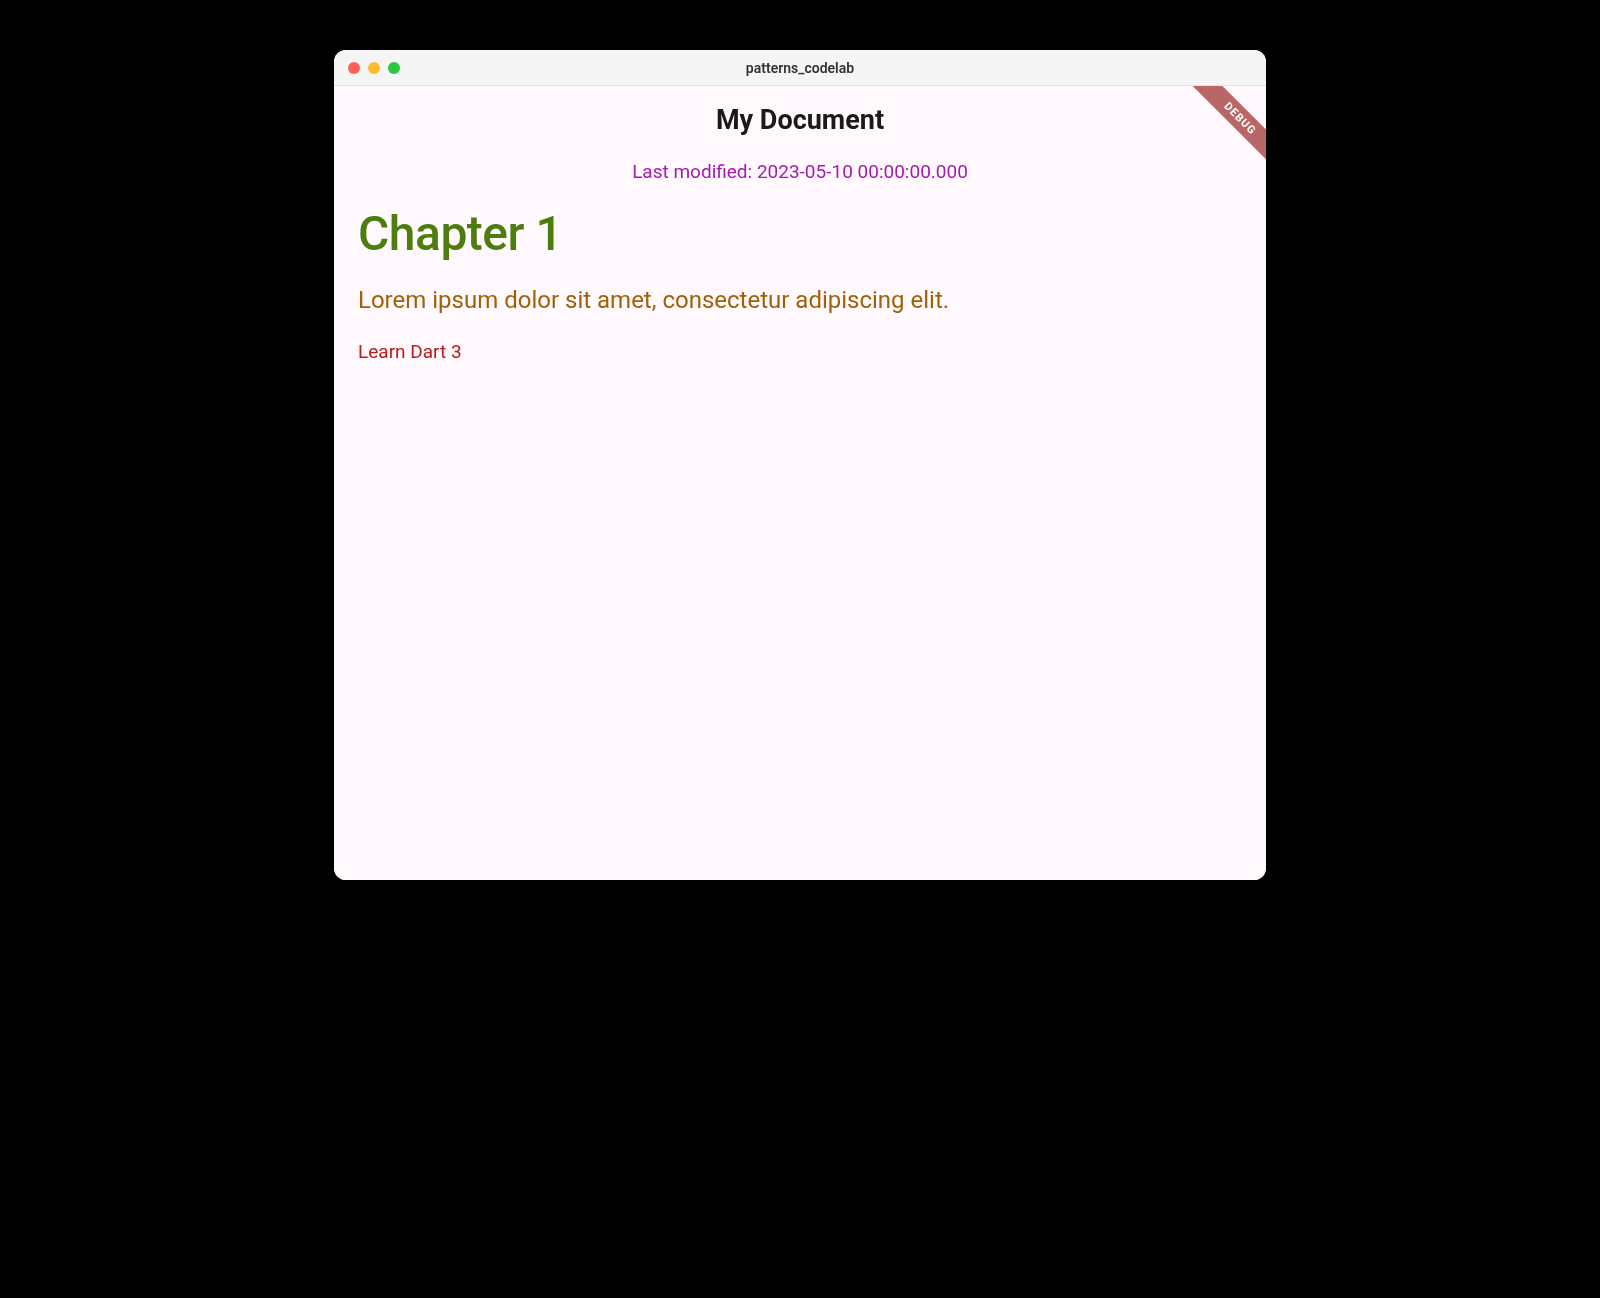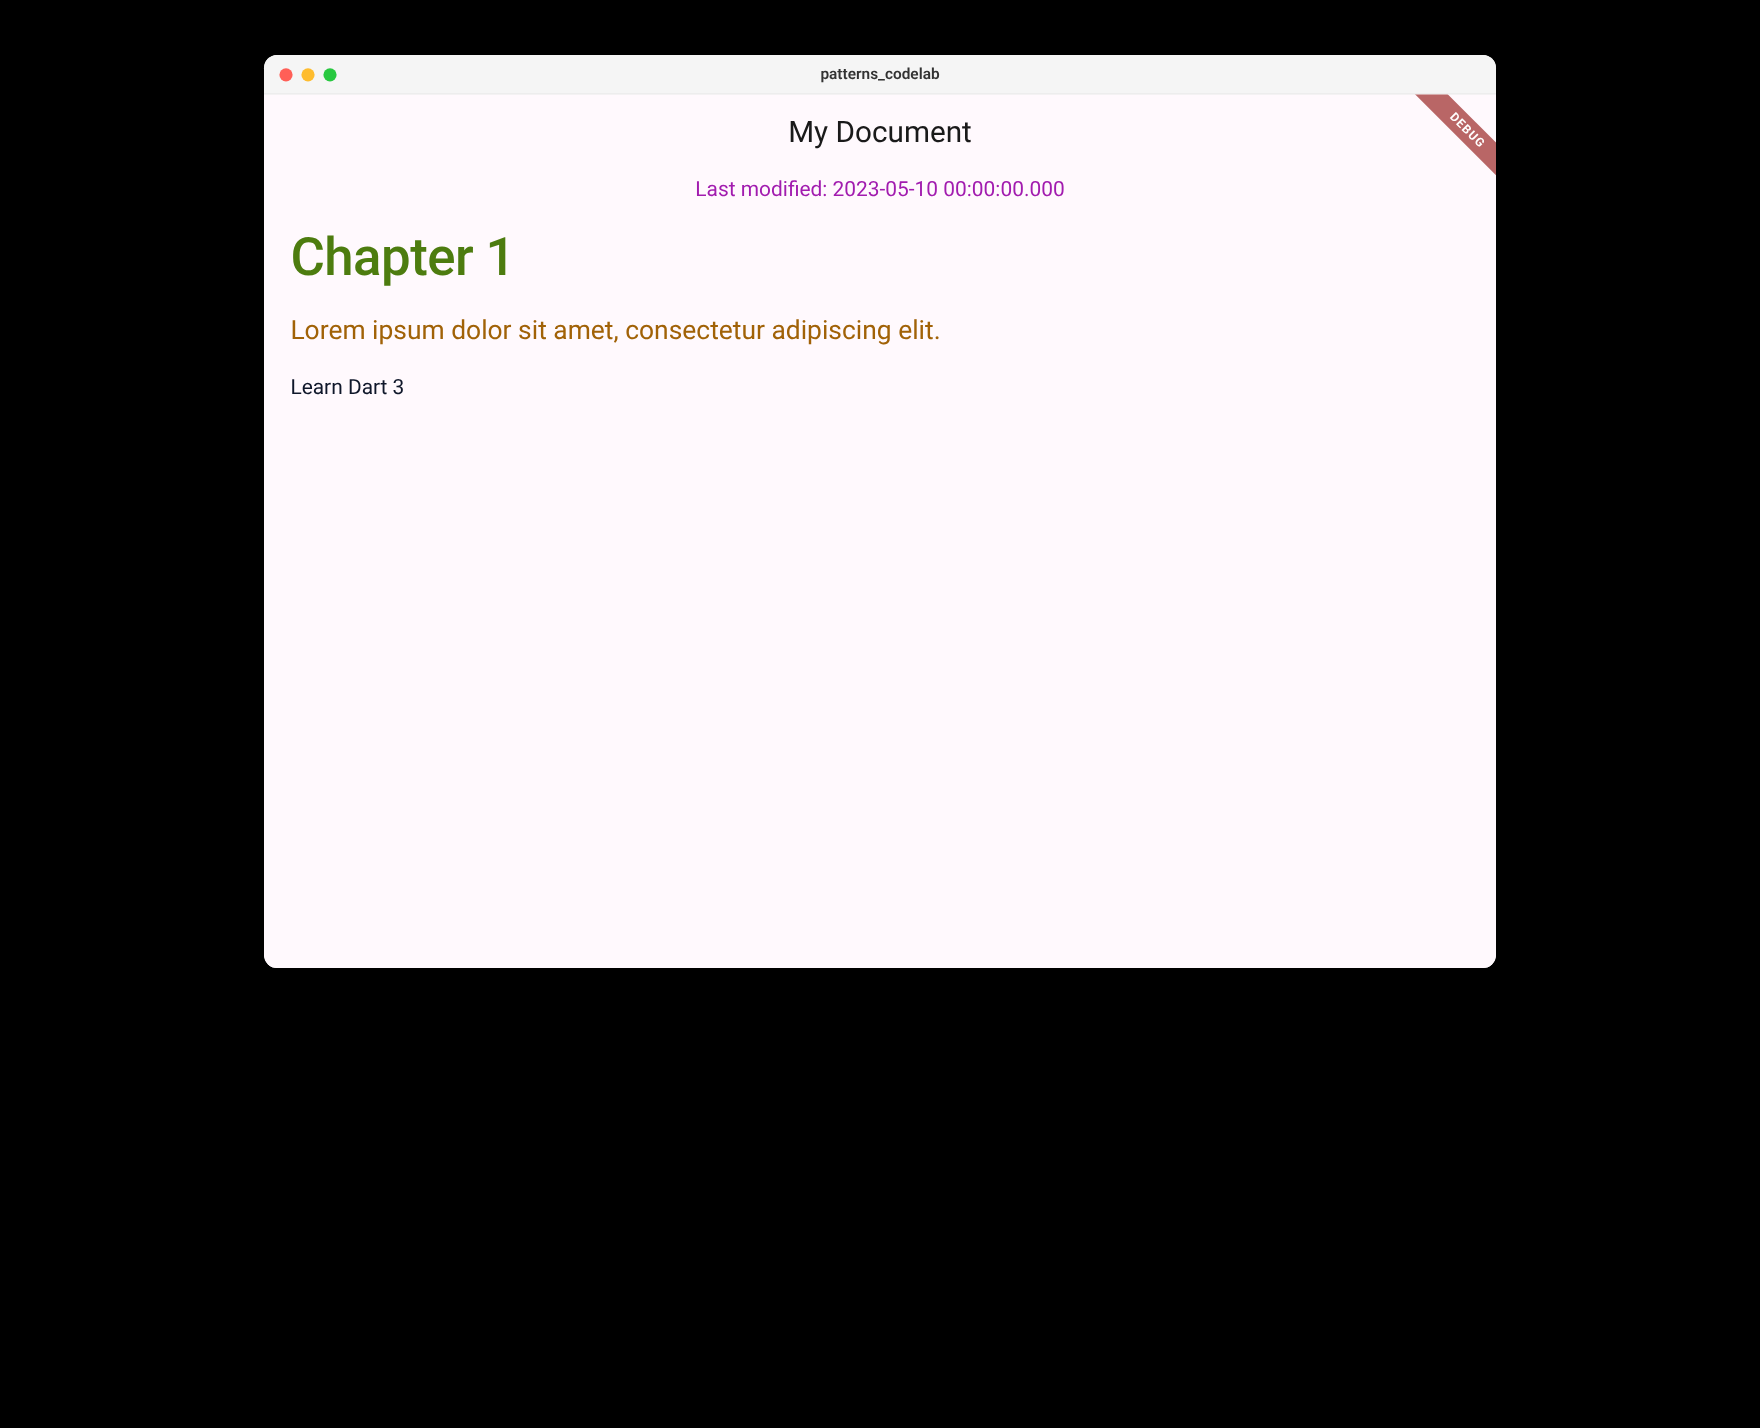--- a/index.html
+++ b/index.html
@@ -11,21 +11,21 @@
       background: #000;
       font-family: -apple-system, BlinkMacSystemFont, "Segoe UI", Roboto, Helvetica, Arial, sans-serif;
       width: 1600px;
       height: 1298px;
       display: flex;
       align-items: flex-start;
       justify-content: center;
       padding-top: 50px;
     }
     .window {
-      width: 1120px;
+      width: 932px;
       height: 830px;
       background: #fff;
       border-radius: 12px;
       box-shadow: 0 20px 60px rgba(0,0,0,0.5);
       overflow: hidden;
       position: relative;
       display: flex;
       flex-direction: column;
     }
     .titlebar {
@@ -76,21 +76,21 @@
       padding: 4px 50px;
       transform: rotate(45deg);
       text-align: center;
     }
     .header {
       text-align: center;
       padding-top: 18px;
     }
     .doc-title {
       font-size: 27px;
-      font-weight: 400;
+      font-weight: 700;
       color: #1a1a1a;
     }
     .last-modified {
       font-size: 19px;
       color: #a21caf;
       margin-top: 24px;
       font-weight: 400;
     }
     .body-content {
       padding: 22px 24px 0 24px;
@@ -102,21 +102,21 @@
       letter-spacing: -0.5px;
     }
     .paragraph {
       font-size: 24px;
       color: #a16207;
       margin-top: 24px;
       font-weight: 400;
     }
     .list-item {
       font-size: 19px;
-      color: #0f172a;
+      color: #b91c1c;
       margin-top: 26px;
       font-weight: 400;
     }
   </style>
 </head>
 <body>
 
 <div class="window">
   <div class="titlebar">
     <div class="traffic-lights">

